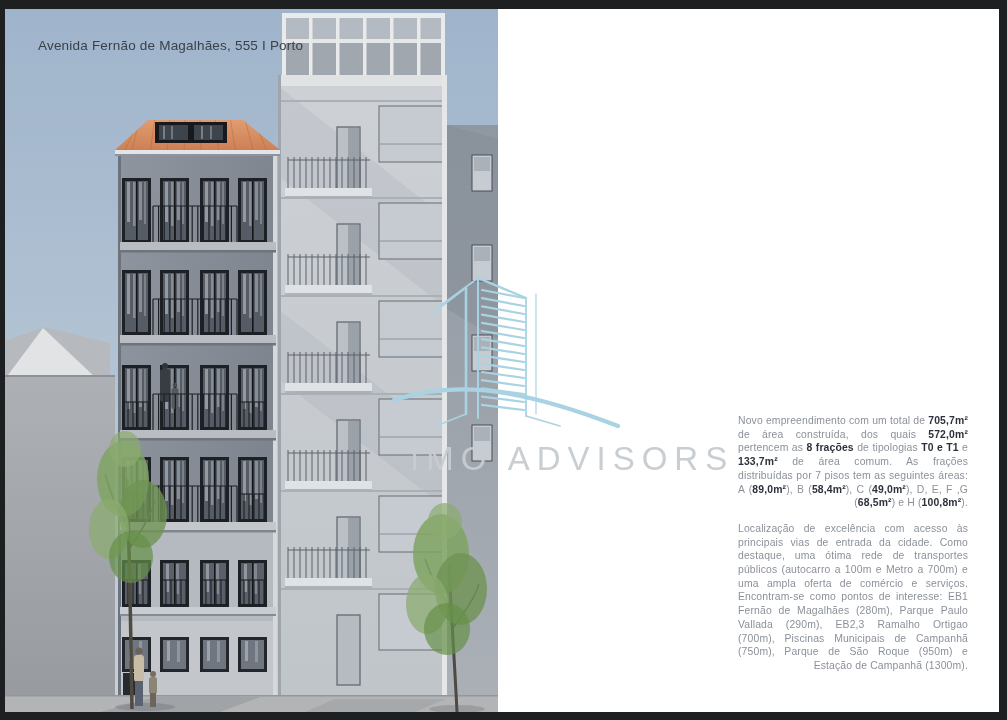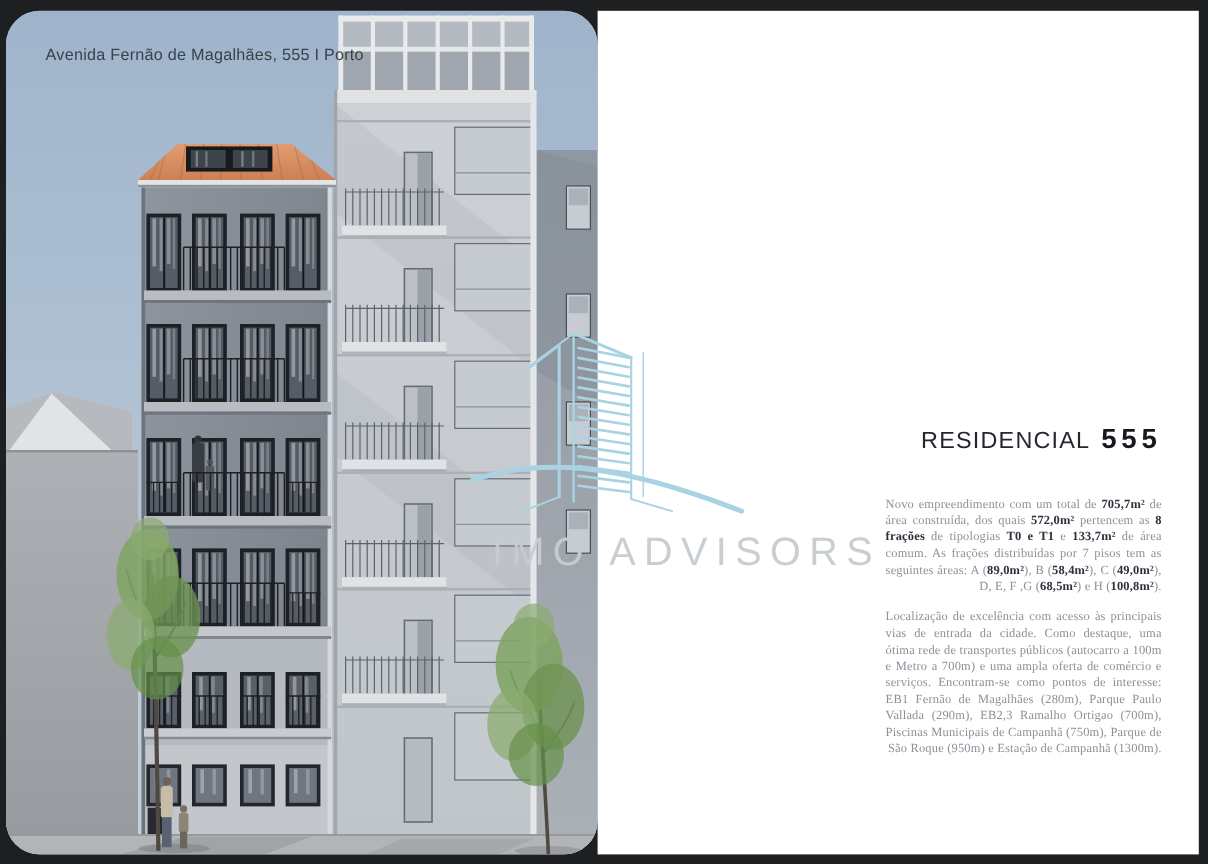--- a/index.html
+++ b/index.html
@@ -2,40 +2,39 @@
 <html><head>
 <meta charset="utf-8">
 <style>
   html,body{margin:0;padding:0;background:#111;}
   .frame{
     position:relative; width:1007px; height:720px;
     background:#1e1f21; overflow:hidden;
     font-family:"Liberation Sans", sans-serif;
   }
   
-  .photo{position:absolute; left:5px; top:9px; width:493px; height:703px; overflow:hidden; background:#a7bcd2;border-radius:28px;}
+  .photo{position:absolute; left:5px; top:9px; width:493px; height:703px; overflow:hidden; background:#a7bcd2;}
   .photo svg{display:block;}
   .address{
     position:absolute; left:33px; top:29px;
     font-size:13.5px; letter-spacing:.2px; color:#3a414b;
   }
   
   .panel{position:absolute; left:498px; top:9px; width:501px; height:703px; background:#ffffff;}
   .title-row{
     position:absolute; top:343px; right:31px;
     display:flex; align-items:baseline; gap:9px; white-space:nowrap;
   }
   .title-main{font-size:19.5px; letter-spacing:1px; color:#23272e;}
   .title-num{font-size:23px; font-weight:800; letter-spacing:4px; color:#15181d;}
   .copy{
     position:absolute; top:405px; right:31px; width:230px;
     font-size:10.4px; line-height:13.7px; color:#8b919a;
     text-align:justify; text-align-last:right; -moz-text-align-last:right;
     letter-spacing:.15px;
-    font-family:Liberation Serif, serif;
   }
   .copy p{margin:0;}
   .copy p + p{margin-top:12px;}
   .copy .b{font-weight:bold; color:#2c323c;}
   
   .watermark{
     position:absolute; left:378px; top:266px; width:256px;
     text-align:center; pointer-events:none;
   }
   .wm-text{
@@ -349,24 +348,20 @@
         <circle cx="148" cy="665" r="3" fill="#7a6c5e"></circle>
         <rect x="144" y="668" width="8" height="17" rx="2.5" fill="#8c8577"></rect>
         <rect x="145" y="684" width="6" height="14" fill="#6b655c"></rect>
       </g>
     </svg>
 
     <div class="address">Avenida Fernão de Magalhães, 555 I Porto</div>
   </div>
 
   <div class="panel">
-    <div class="title-row">
-      <span class="title-main">RESIDENCIAL</span>
-      <span class="title-num">555</span>
-    </div>
     <div class="copy">
       <p><span>Novo empreendimento com um total de </span><span class="b">705,7m²</span><span> de área construída, dos quais </span><span class="b">572,0m²</span><span> pertencem as </span><span class="b">8 frações</span><span> de tipologias </span><span class="b">T0 e T1</span><span> e </span><span class="b">133,7m²</span><span> de área comum. As frações distribuídas por 7 pisos tem as seguintes áreas: A (</span><span class="b">89,0m²</span><span>), B (</span><span class="b">58,4m²</span><span>), C (</span><span class="b">49,0m²</span><span>), D, E, F ,G (</span><span class="b">68,5m²</span><span>) e H (</span><span class="b">100,8m²</span><span>).</span></p>
       <p><span>Localização de excelência com acesso às principais vias de entrada da cidade. Como destaque, uma ótima rede de transportes públicos (autocarro a 100m e Metro a 700m) e uma ampla oferta de comércio e serviços. Encontram-se como pontos de interesse: EB1 Fernão de Magalhães (280m), Parque Paulo Vallada (290m), EB2,3 Ramalho Ortigao (700m), Piscinas Municipais de Campanhã (750m), Parque de São Roque (950m) e Estação de Campanhã (1300m).</span></p>
     </div>
   </div>
 
   <div class="watermark">
     <svg width="256" height="168" viewBox="0 0 256 168">
       <g stroke="#a9d3e2" fill="none" stroke-linecap="round">
         <line x1="88" y1="22" x2="88" y2="148" stroke-width="2.6"></line>

